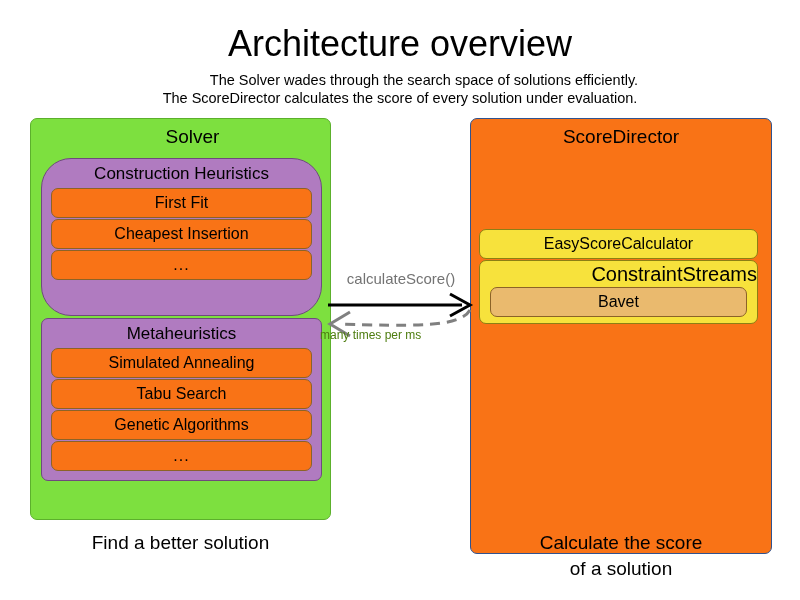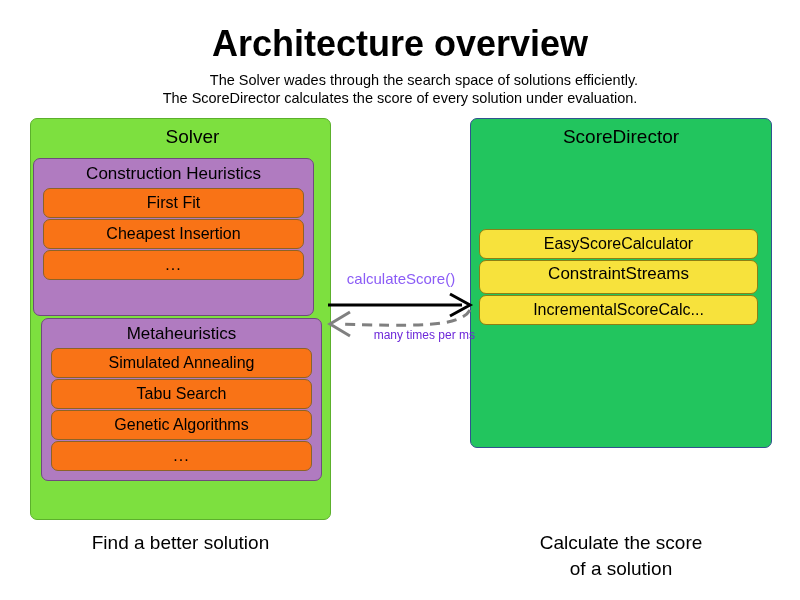--- a/index.html
+++ b/index.html
@@ -19,21 +19,21 @@
   
   #header {
     position: absolute;
     left: 0;
     top: 22px;
     width: 800px;
     text-align: center;
   }
   #page-title {
     font-size: 36px;
-    font-weight: bold;
+    font-weight: normal;
     line-height: 44px;
     letter-spacing: 0px;
   }
   .subtitle-line {
     font-size: 14.5px;
     line-height: 18px;
   }
   #subtitle-1 { margin-top: 5px; padding-left: 48px; }
 
   
@@ -47,22 +47,22 @@
     top: 118px;
     width: 301px;
     height: 402px;
     background: #7DE03F;
     border: 1.5px solid #5cb02c;
   }
   #scoredirector-panel {
     left: 470px;
     top: 118px;
     width: 302px;
-    height: 330px;
-    background: #22c55e;
+    height: 436px;
+    background: #f97316;
     border: 1.5px solid #31538f;
   }
   .panel-title {
     position: absolute;
     left: 0;
     width: 100%;
     text-align: center;
     font-size: 19px;
     line-height: 24px;
   }
@@ -71,24 +71,25 @@
 
   
   .group {
     position: absolute;
     box-sizing: border-box;
     background: #B07BC0;
     border: 1.5px solid #6f4a7d;
     border-radius: 7px;
   }
   #group-construction {
-    left: 2px;
+    left: 10px;
     top: 39px;
     width: 281px;
     height: 158px;
+    border-radius: 30px;
   }
   #group-metaheuristics {
     left: 10px;
     top: 199px;
     width: 281px;
     height: 163px;
   }
   .group-title {
     position: absolute;
     left: 0;
@@ -138,21 +139,22 @@
   .calc-box.simple {
     height: 30px;
     line-height: 28px;
   }
   .calc-box.nested {
     padding: 0 0 6px 0;
   }
   .calc-nested-title {
     height: 26px;
     line-height: 26px;
-    font-size: 17px;
+    font-size: 20px;
+    text-align: right;
   }
   .calc-nested-child {
     box-sizing: border-box;
     margin: 0 10px;
     height: 30px;
     line-height: 28px;
     font-size: 16px;
     background: #EABA6E;
     border: 1.5px solid #8c6327;
     border-radius: 7px;
@@ -167,30 +169,30 @@
     width: 162px;
     height: 100px;
   }
   #arrow-forward-label {
     position: absolute;
     left: 0;
     top: 12px;
     width: 162px;
     text-align: center;
     font-size: 15px;
-    color: #8b5cf6;
+    color: #737373;
   }
   #arrow-back-label {
     position: absolute;
     left: 0;
     top: 70px;
     width: 155px;
-    text-align: right;
+    text-align: left;
     font-size: 12px;
-    color: #6d28d9;
+    color: #4d7c0f;
   }
   #arrows svg {
     position: absolute;
     left: 0;
     top: 0;
   }
 
   
   .caption {
     position: absolute;
@@ -242,23 +244,23 @@
 </div>
 
 <div class="panel" id="scoredirector-panel">
   <div class="panel-title" id="scoredirector-title">ScoreDirector</div>
 
   <div id="calculator-list">
     <div class="calc-box simple">EasyScoreCalculator</div>
 
     <div class="calc-box nested">
       <div class="calc-nested-title">ConstraintStreams</div>
+      <div class="calc-nested-child">Bavet</div>
     </div>
 
-    <div class="calc-box simple">IncrementalScoreCalc...</div>
   </div>
 </div>
 
 <div id="arrows">
   <svg width="162" height="100" viewBox="0 0 162 100">
 
     <line x1="8" y1="47" x2="142" y2="47" stroke="#000000" stroke-width="3"></line>
     <polyline points="130,36 150,47 130,58" fill="none" stroke="#000000" stroke-width="3"></polyline>
 
     <path d="M150,52 C140,70 90,68 18,66" fill="none" stroke="#808080" stroke-width="3" stroke-dasharray="10,7"></path>

